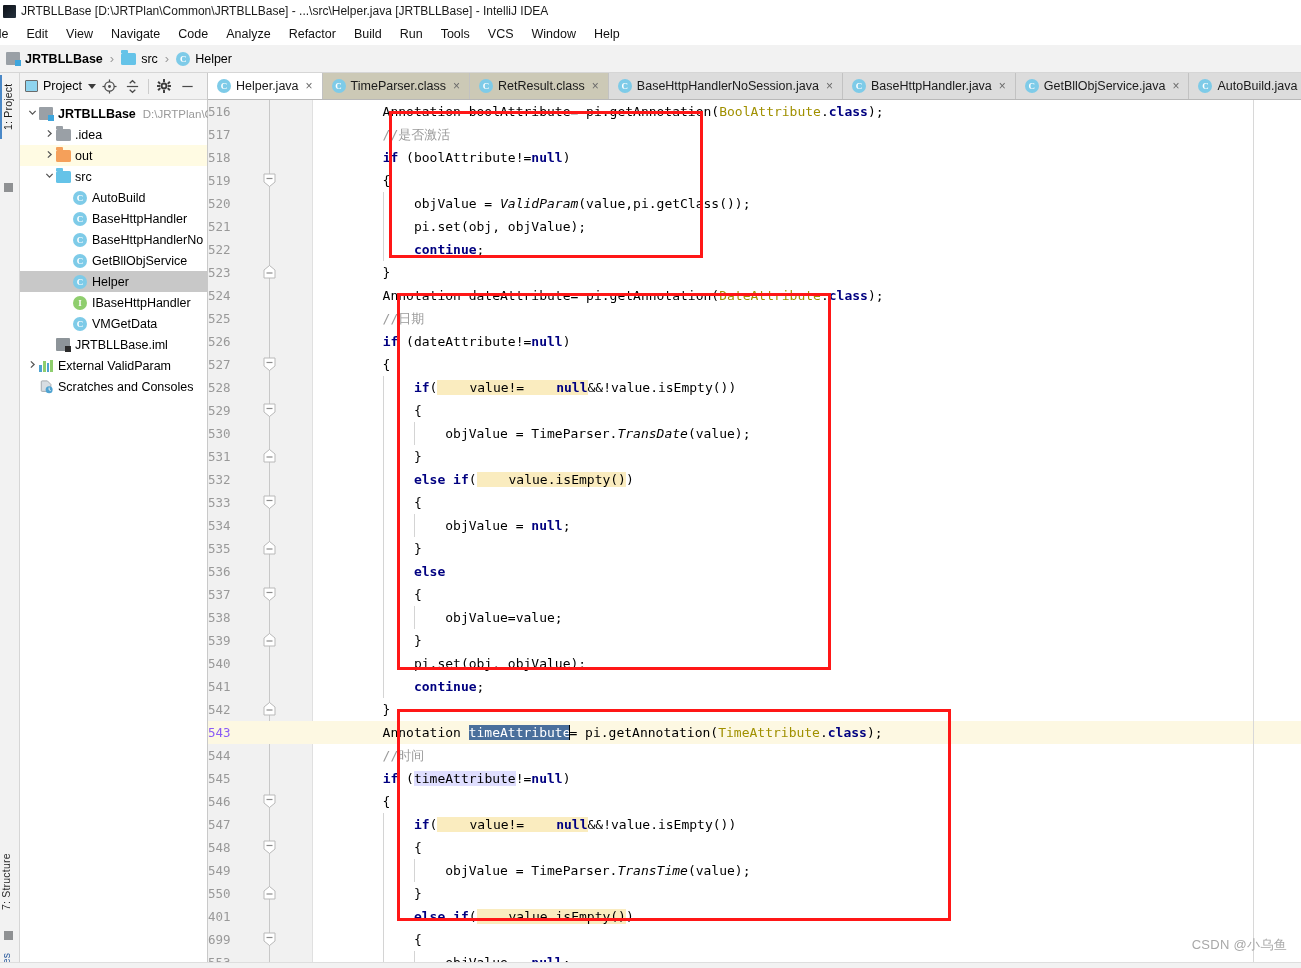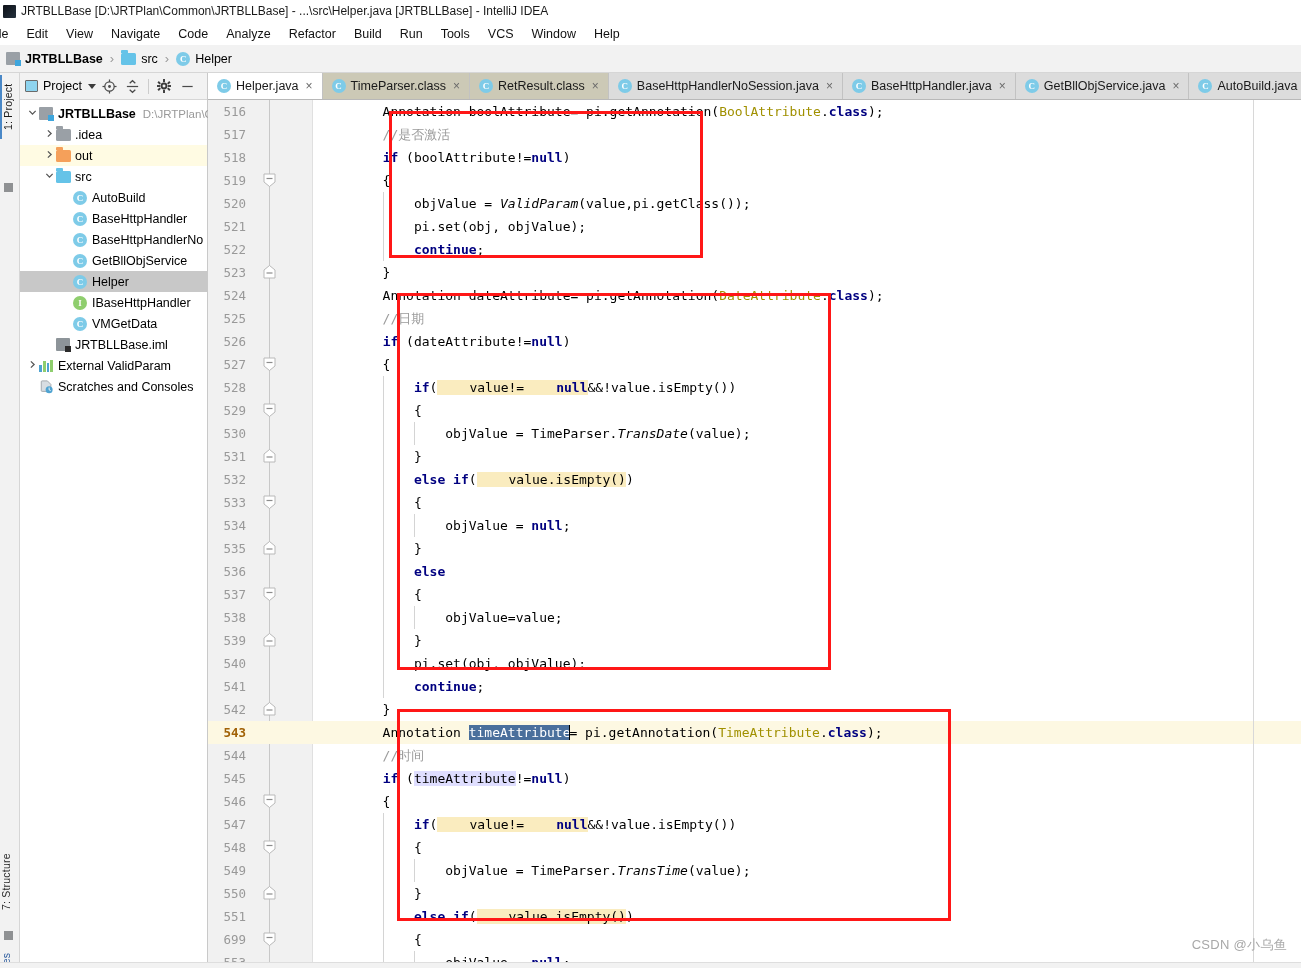--- a/index.html
+++ b/index.html
@@ -177,28 +177,28 @@
 
   .code-area {
     position: absolute; left: 0; top: 0; width: 1093px; height: 862px;
     font-family: "DejaVu Sans Mono", monospace; font-size: 12.5px;
   }
   .row {
     position: relative; height: 23px; line-height: 23px; white-space: pre;
   }
   .row.cur { background: #fdf8e2; }
   .ln {
-    position: absolute; left: 0; width: 38px; text-align: right;
+    position: absolute; left: 0; width: 38px; 
     color: #999999; font-family: "DejaVu Sans Mono", monospace; font-size: 12.5px;
   }
   .codetext {
     position: absolute; left: 112px; white-space: pre;
     font-family: "DejaVu Sans Mono", monospace; font-size: 13px; color: #000;
   }
-  .row.cur .ln { color: #a16207; font-weight: bold; }
+  .row.cur .ln { color: #8b5cf6; }
 
   
   .kw { color: #000080; font-weight: bold; }
   .cmt { color: #9b9b9b; }
   .cls-ref { color: #a09000; }
   .ital { font-style: italic; margin-top: 12px; }
   .hl-yellow { background: #faecbf; padding-left: 32px; }
   .hl-lav { background: #dfdeff; }
   .sel-blue { background: #4a6f9c; color: #ffffff; }
   .caret {
@@ -582,21 +582,21 @@
         <div class="row"><span class="ln">547</span><span style="position: absolute; left: 53px; top: 0px; height: 23px;"></span><span class="codetext"><span>            </span><span class="kw">if</span><span>(</span><span class="hl-yellow">value!=</span><span class="hl-yellow kw">null</span><span>&amp;&amp;!value.isEmpty())</span></span><span class="iguide" style="left: 174.56px; top: 0px; height: 23px;"></span></div>
         <div class="row"><span class="ln">548</span><span style="position: absolute; left: 53px; top: 0px; height: 23px;"><svg width="17" height="23" viewBox="0 0 17 23">
               <path d="M3,5 H14 V13 L8.5,17.5 L3,13 Z" fill="#fff" stroke="#b9b9b9" stroke-width="1"></path>
               <line x1="5.5" y1="9.5" x2="11.5" y2="9.5" stroke="#8c8c8c" stroke-width="1.2"></line>
             </svg></span><span class="codetext"><span>            {</span></span><span class="iguide" style="left: 174.56px; top: 0px; height: 23px;"></span></div>
         <div class="row"><span class="ln">549</span><span style="position: absolute; left: 53px; top: 0px; height: 23px;"></span><span class="codetext"><span>                objValue = TimeParser.</span><span class="ital">TransTime</span><span>(value);</span></span><span class="iguide" style="left: 174.56px; top: 0px; height: 23px;"></span><span class="iguide" style="left: 205.84px; top: 0px; height: 23px;"></span></div>
         <div class="row"><span class="ln">550</span><span style="position: absolute; left: 53px; top: 0px; height: 23px;"><svg width="17" height="23" viewBox="0 0 17 23">
               <path d="M3,17 V9 L8.5,4.5 L14,9 V17 Z" fill="#fff" stroke="#b9b9b9" stroke-width="1"></path>
               <line x1="5.5" y1="12" x2="11.5" y2="12" stroke="#8c8c8c" stroke-width="1.2"></line>
             </svg></span><span class="codetext"><span>            }</span></span><span class="iguide" style="left: 174.56px; top: 0px; height: 23px;"></span></div>
-        <div class="row"><span class="ln">551</span><span style="position: absolute; left: 53px; top: 0px; height: 23px;"></span><span class="codetext"><span>            </span><span class="kw">else if</span><span>(</span><span class="hl-yellow">value.isEmpty()</span><span>)</span></span><span class="iguide" style="left: 174.56px; top: 0px; height: 23px;"></span></div>
+        <div class="row"><span class="ln">401</span><span style="position: absolute; left: 53px; top: 0px; height: 23px;"></span><span class="codetext"><span>            </span><span class="kw">else if</span><span>(</span><span class="hl-yellow">value.isEmpty()</span><span>)</span></span><span class="iguide" style="left: 174.56px; top: 0px; height: 23px;"></span></div>
         <div class="row"><span class="ln">699</span><span style="position: absolute; left: 53px; top: 0px; height: 23px;"><svg width="17" height="23" viewBox="0 0 17 23">
               <path d="M3,5 H14 V13 L8.5,17.5 L3,13 Z" fill="#fff" stroke="#b9b9b9" stroke-width="1"></path>
               <line x1="5.5" y1="9.5" x2="11.5" y2="9.5" stroke="#8c8c8c" stroke-width="1.2"></line>
             </svg></span><span class="codetext"><span>            {</span></span><span class="iguide" style="left: 174.56px; top: 0px; height: 23px;"></span></div>
         <div class="row"><span class="ln">553</span><span style="position: absolute; left: 53px; top: 0px; height: 23px;"></span><span class="codetext"><span>                objValue = </span><span class="kw">null</span><span>;</span></span><span class="iguide" style="left: 174.56px; top: 0px; height: 23px;"></span><span class="iguide" style="left: 205.84px; top: 0px; height: 23px;"></span></div>
       </div>
     <div class="margin-line"></div>
   </div>
 
   <div id="redboxes">

